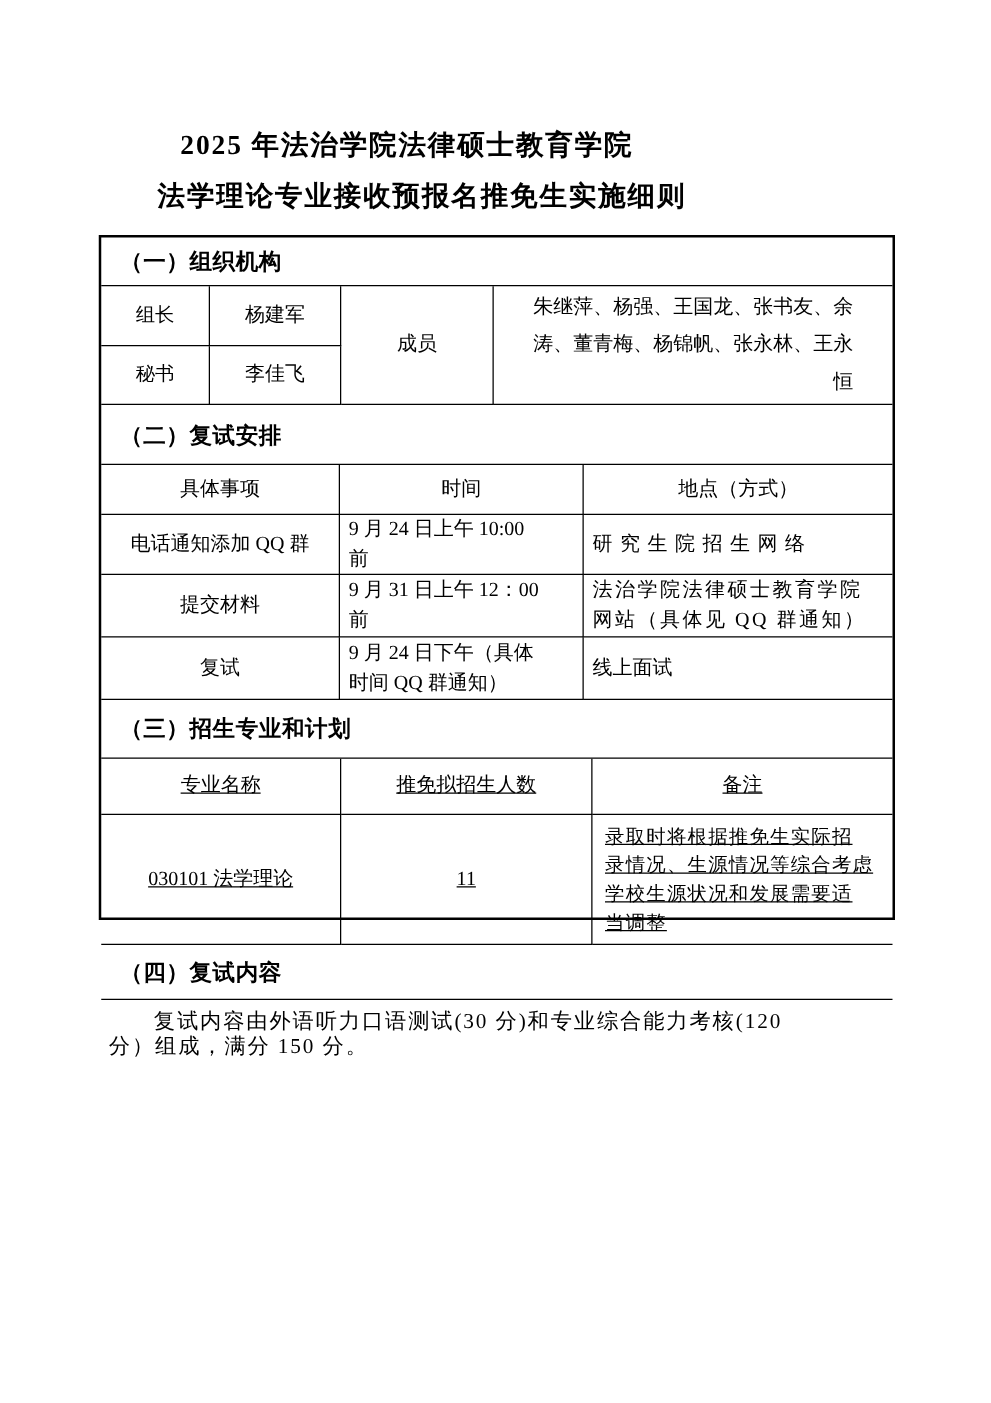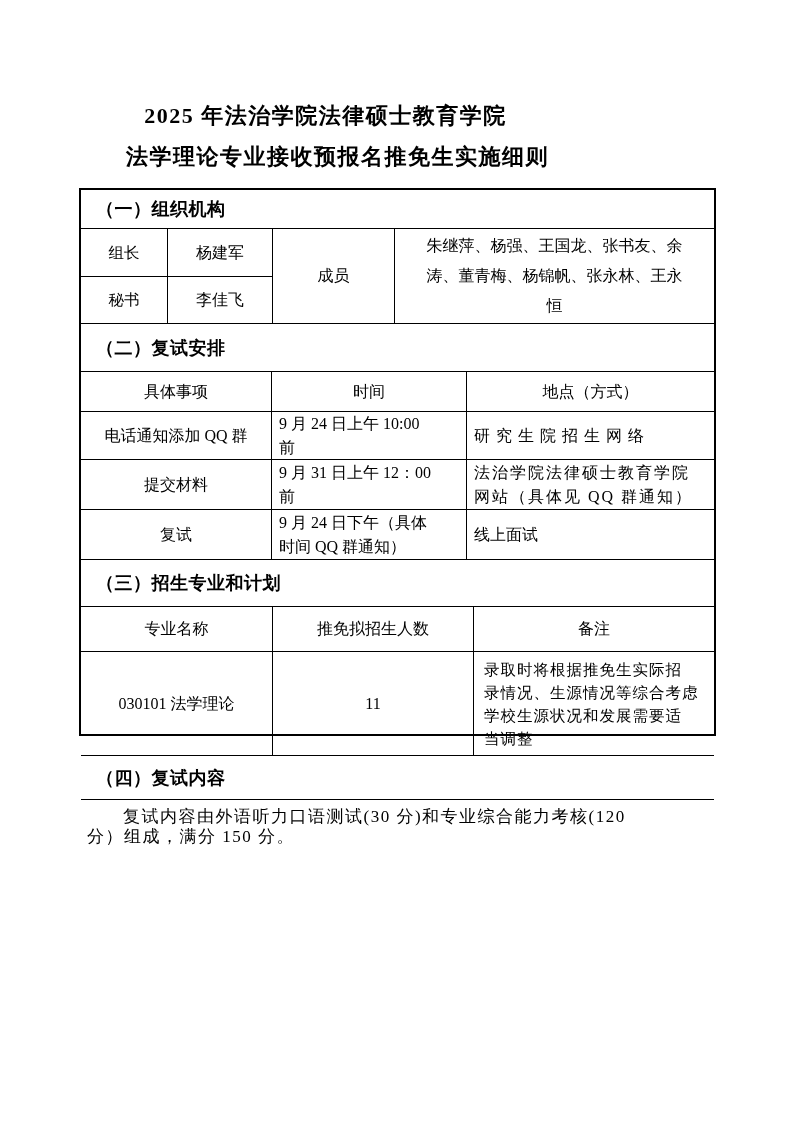--- a/index.html
+++ b/index.html
@@ -38,28 +38,28 @@
     overflow: hidden;
   }
   #sec1-title { height: 39px; }
   #sec2-title { height: 48px; }
   #sec3-title { height: 47px; }
   #sec4-title { height: 44px; }
 
   .grid { display: grid; }
   #org-grid   { grid-template-columns: 87px 105px 122px 1fr; grid-template-rows: 48px 47px; }
   #sched-grid { grid-template-columns: 191px 195px 1fr; grid-template-rows: 40px 48px 50px 50px; }
-  #plan-grid  { grid-template-columns: 192px 201px 1fr; grid-template-rows: 45px 104px; }
+  #plan-grid  { grid-template-columns: 192px 201px 1fr; grid-template-rows: 45px 104px; text-decoration: underline; }
 
   .cell {
     border-right: 1px solid #000;
     border-bottom: 1px solid #000;
     display: flex; align-items: center; justify-content: center;
     font-size: 16px;
-    text-align: center;
+    text-align: right;
     overflow: hidden;
     line-height: 24px;
   }
   .cell.last { border-right: none; }
   .cell.left { justify-content: flex-start; text-align: left; }
   .pre { white-space: pre-line; }
 
   .org-members-label { grid-column: 3; grid-row: 1 / span 2; }
   .org-members-names {
     grid-column: 4; grid-row: 1 / span 2;

